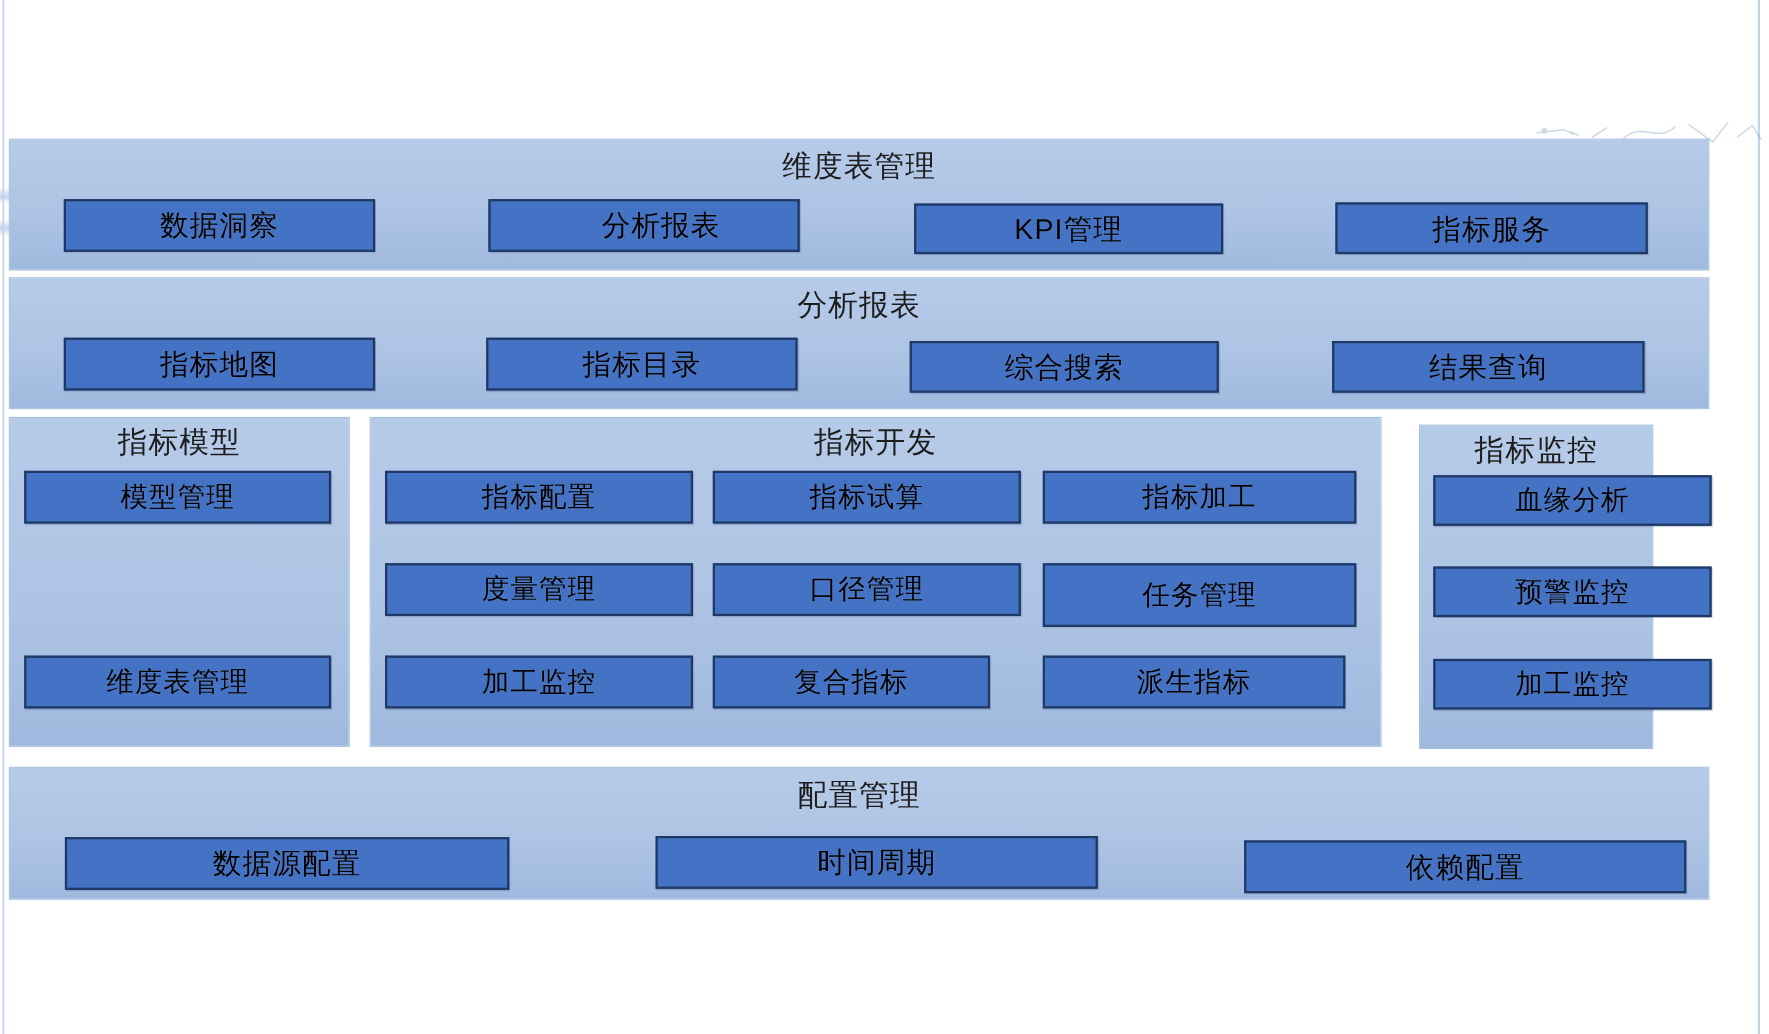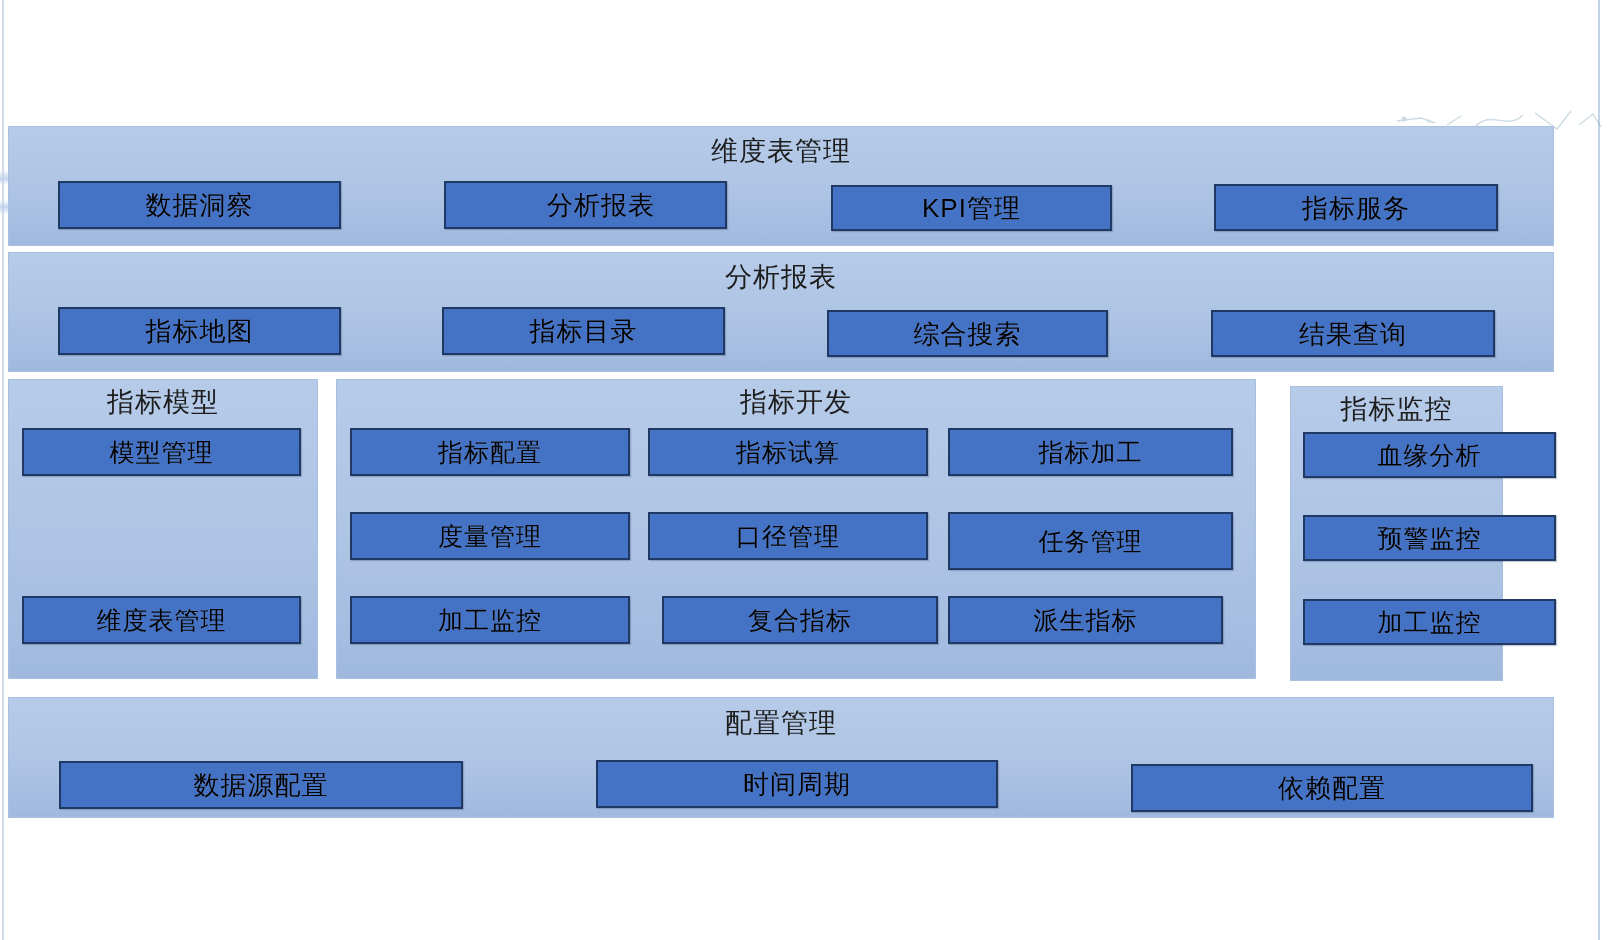--- a/index.html
+++ b/index.html
@@ -155,21 +155,21 @@
 
     <div class="btn small" style="left:13px;  top:48px;  width:280px; height:48px;">指标配置</div>
     <div class="btn small" style="left:311px; top:48px;  width:280px; height:48px;">指标试算</div>
     <div class="btn small" style="left:611px; top:48px;  width:285px; height:48px;text-align:center;">指标加工</div>
 
     <div class="btn small" style="left:13px;  top:132px; width:280px; height:48px;">度量管理</div>
     <div class="btn small" style="left:311px; top:132px; width:280px; height:48px;">口径管理</div>
     <div class="btn small" style="left:611px; top:132px; width:285px; height:58px;">任务管理</div>
 
     <div class="btn small" style="left:13px;  top:216px; width:280px; height:48px;">加工监控</div>
-    <div class="btn small" style="left:325px; top:216px; width:276px; height:48px;">复合指标</div>
+    <div class="btn small" style="left:311px; top:216px; width:252px; height:48px;">复合指标</div>
     <div class="btn small" style="left:611px; top:216px; width:275px; height:48px;">派生指标</div>
   </div>
 
   <div class="panel col-monitor">
     <div class="panel-title" style="top:6px;">指标监控</div>
     <div class="btn small" style="left:12px; top:45px;  width:253px; height:46px;">血缘分析</div>
     <div class="btn small" style="left:12px; top:128px; width:253px; height:46px;">预警监控</div>
     <div class="btn small" style="left:12px; top:212px; width:253px; height:46px;">加工监控</div>
   </div>
 

